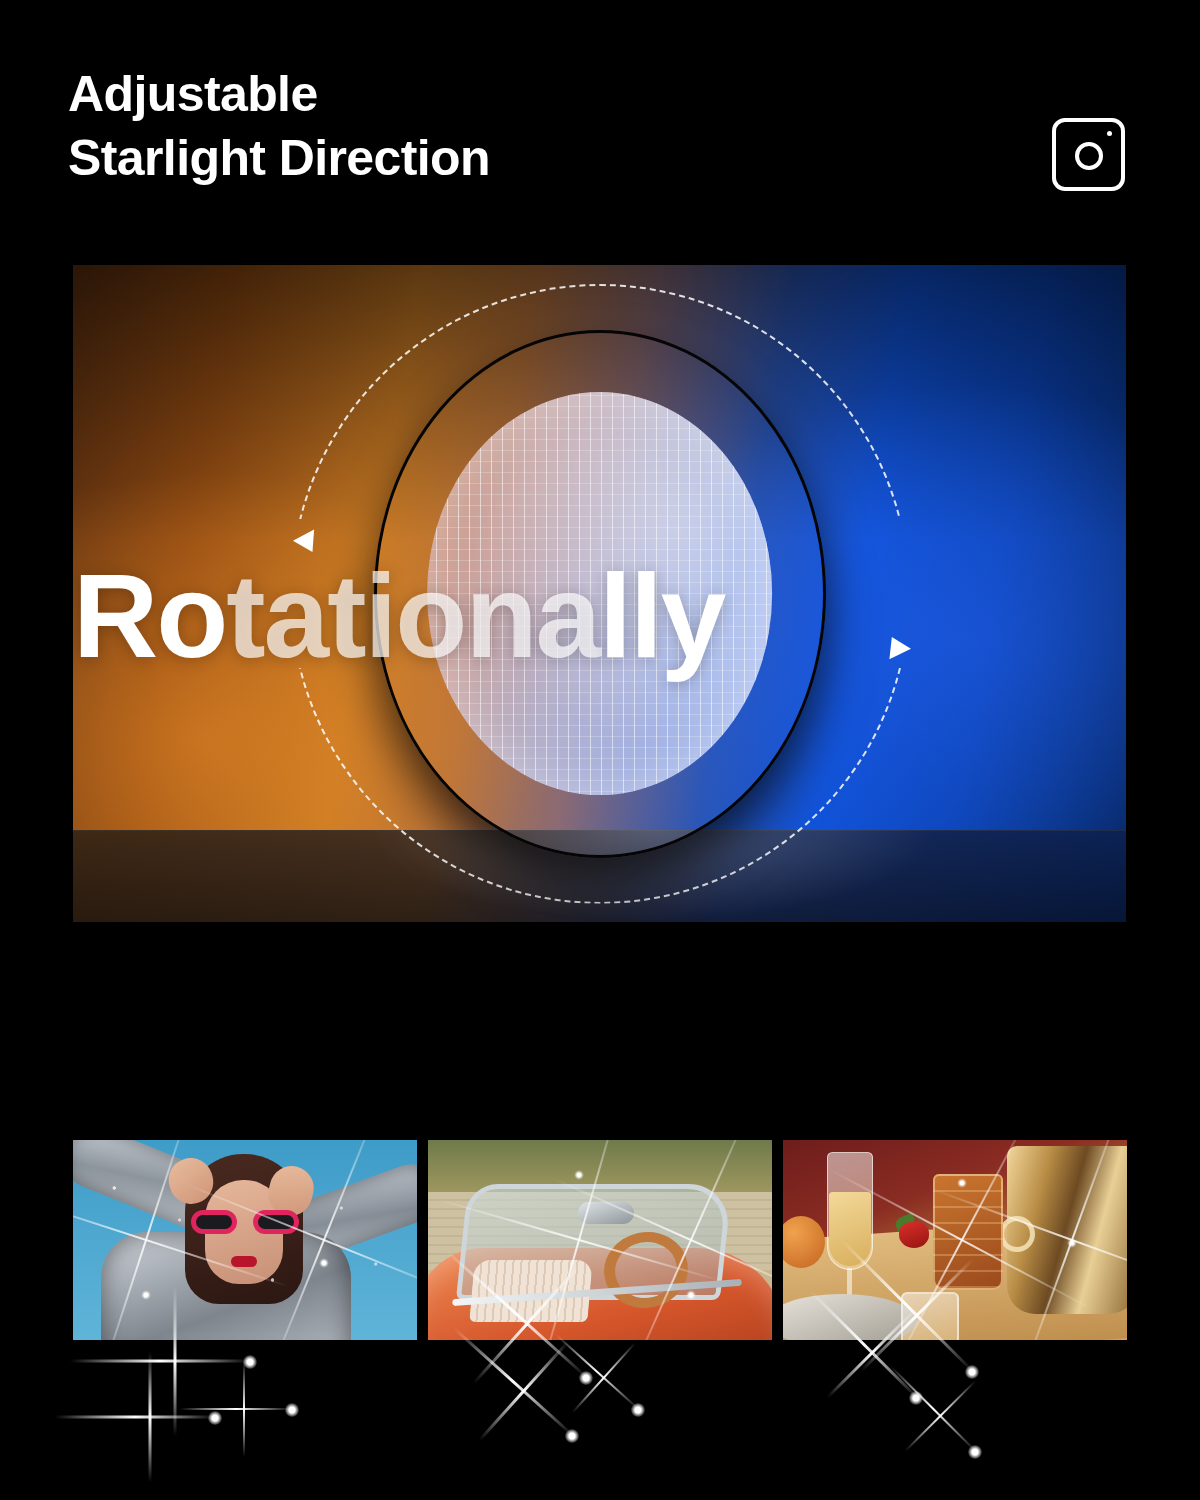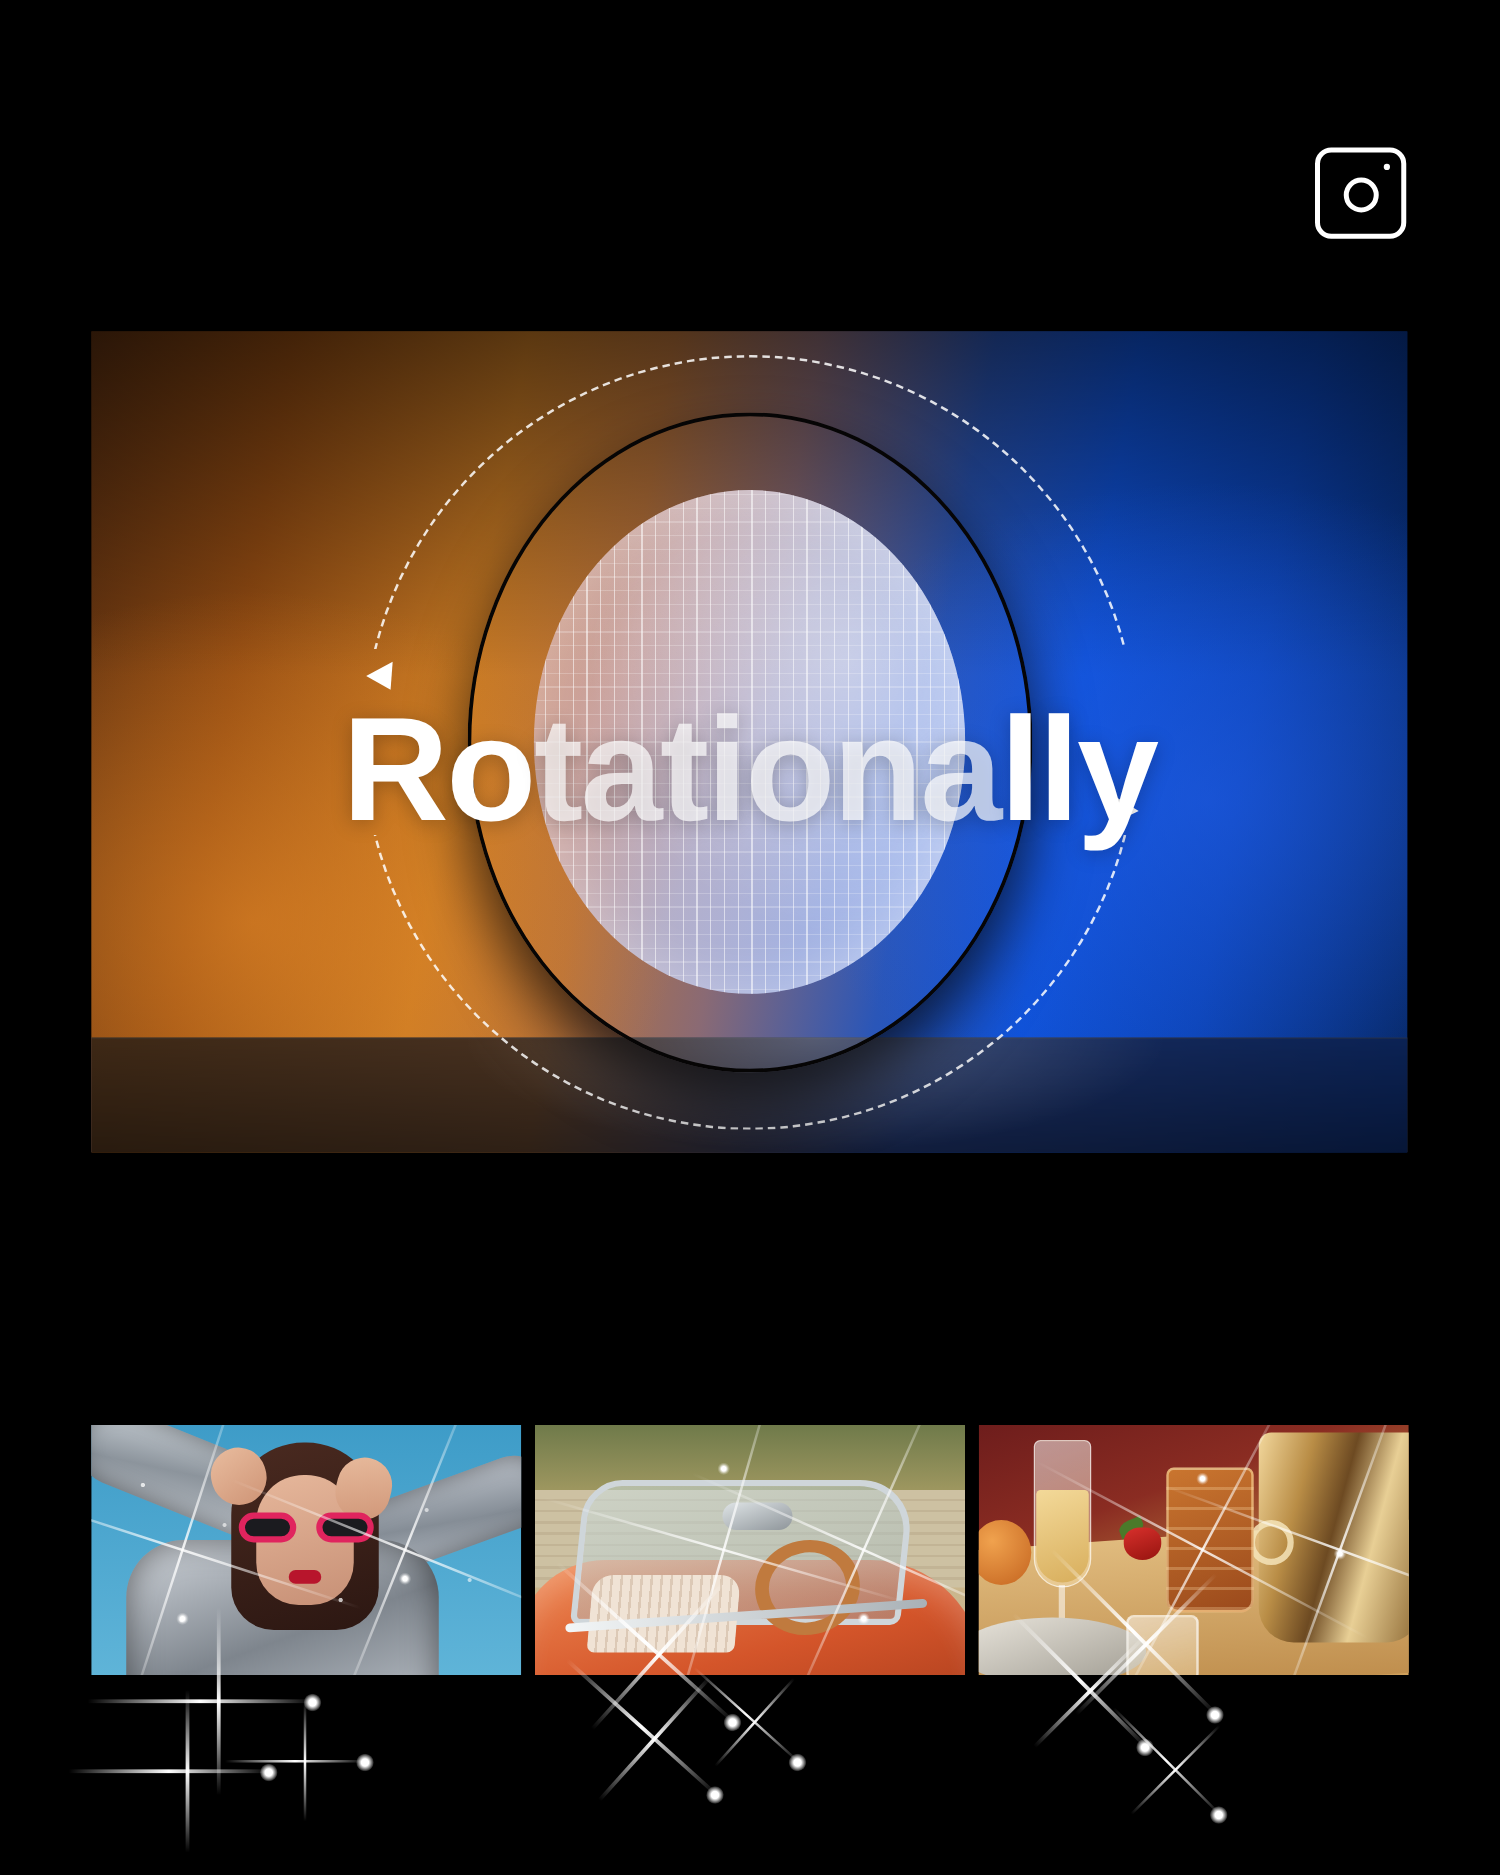--- a/index.html
+++ b/index.html
@@ -165,21 +165,21 @@
   .glass-sheen{
     position:absolute; inset:0;
     background:
       radial-gradient(ellipse at 72% 34%, rgba(255,255,255,.38), rgba(255,255,255,0) 58%),
       linear-gradient(to bottom, rgba(255,255,255,.16), rgba(255,255,255,0) 40%);
   }
 
   
   .word-wrap{
     position:absolute; left:0; right:0; top:292px;
-    text-align:center;
+    text-align:left;
     pointer-events:none;
   }
   .word{
     display:inline-block;
     font-size:118px; font-weight:800; letter-spacing:-2px;
     line-height:1; color:#ffffff;
     text-shadow:0 2px 16px rgba(0,0,0,.25);
   }
   .word .dim{ color:rgba(255,255,255,.70); }
 
@@ -412,20 +412,22 @@
     transform:translate(-50%,-50%);
     background:radial-gradient(circle,#ffffff 0 30%, rgba(255,255,255,.45) 55%, rgba(255,255,255,0) 75%);
   }
 </style>
 </head>
 <body>
 
 <div class="page">
 
   <div class="header">
+    <div class="title">Adjustable
+Starlight Direction</div>
 
     <div class="camera-badge">
       <span class="lens"></span>
       <span class="flash"></span>
     </div>
   </div>
 
   <div class="hero">
     <div class="hero-bg"></div>
     <div class="hero-glow-warm"></div>

